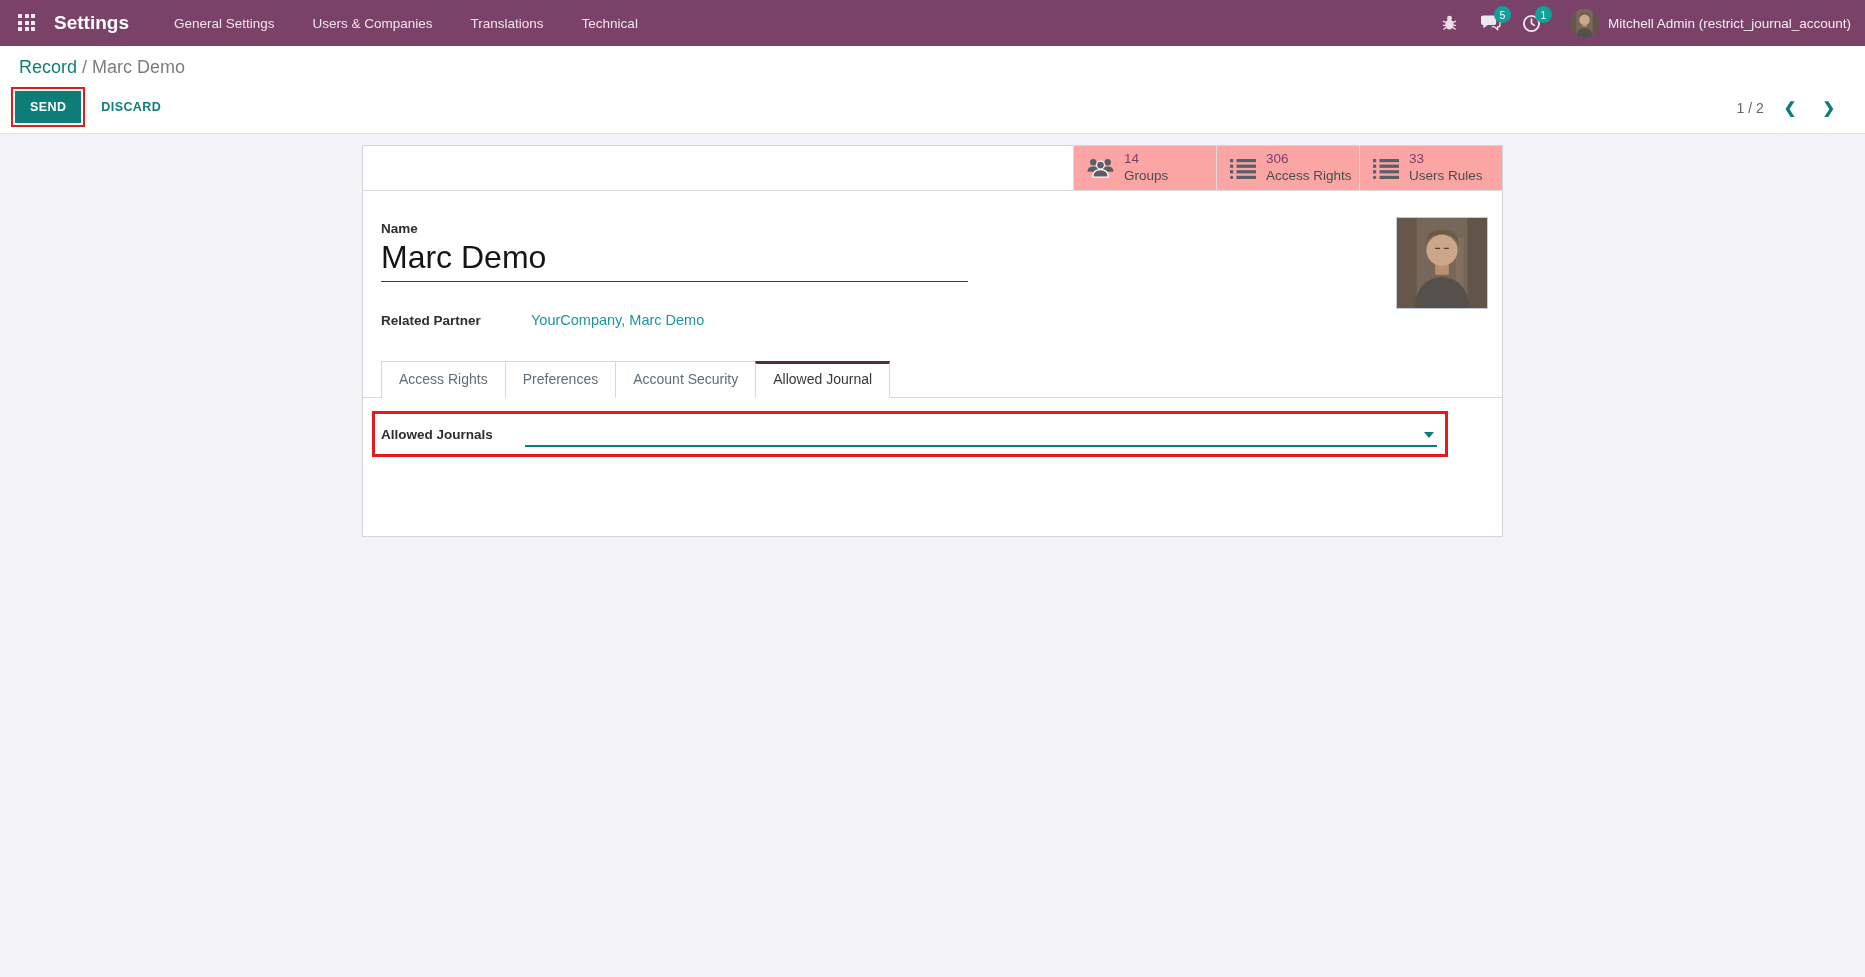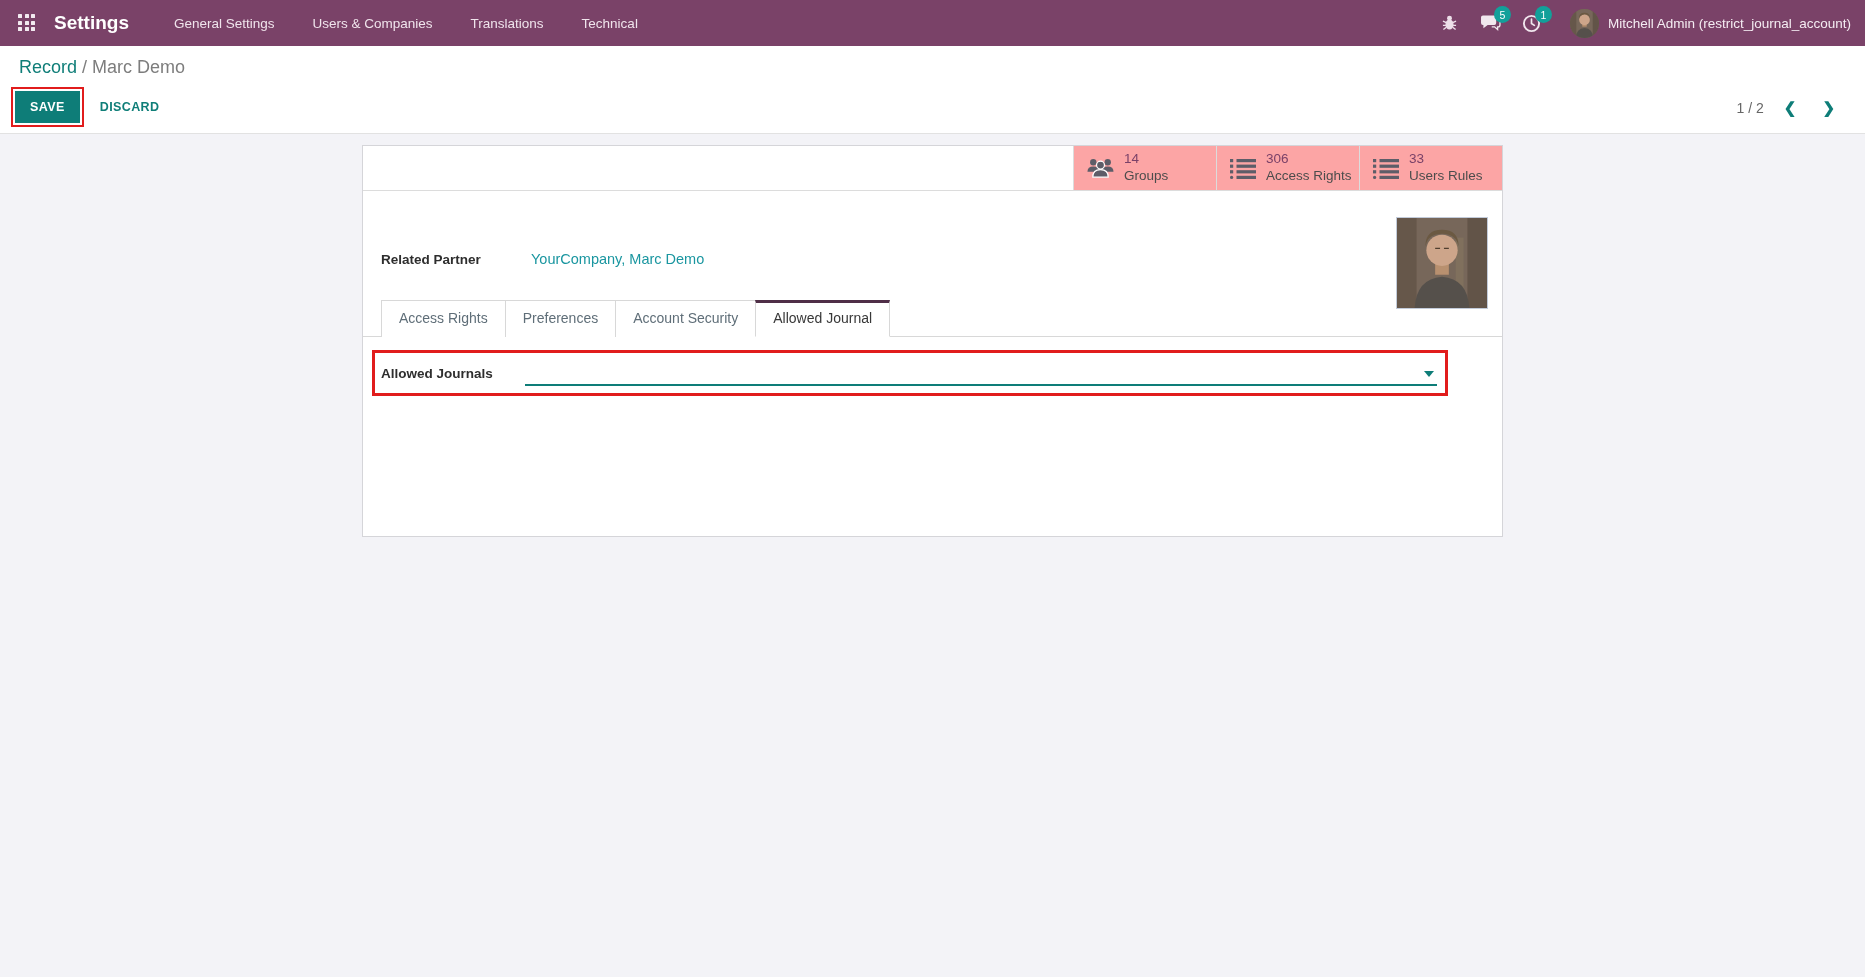--- a/index.html
+++ b/index.html
@@ -139,21 +139,21 @@
   </div>
 
   <div class="control-panel">
     <div class="breadcrumb">
       <span class="bc-parent">Record</span>
       <span>/</span>
       <span>Marc Demo</span>
     </div>
     <div class="cp-buttons">
       <span class="hl-box">
-        <button class="btn-save">SAVE</button>
+        <button class="btn-save">SEND</button>
       </span>
       <button class="btn-discard">DISCARD</button>
     </div>
     <div class="pager">
       <span class="pager-value">1 / 2</span>
       <button class="pager-btn">❮</button>
       <button class="pager-btn">❯</button>
     </div>
   </div>
 
@@ -224,20 +224,24 @@
               <rect x="72" width="20" height="92" fill="#4e4236" opacity=".5"></rect>
               <rect x="60" y="20" width="8" height="72" fill="#8a7a60" opacity=".5"></rect>
               <path d="M18,92 Q20,62 46,60 Q72,62 74,92 Z" fill="#55504b"></path>
               <rect x="39" y="42" width="14" height="16" fill="#b8906f"></rect>
               <circle cx="46" cy="33" r="16" fill="#cda58a"></circle>
               <path d="M29,29 Q29,12 46,12 Q63,12 63,29 Q61,19 53,17 Q47,15 39,17 Q31,19 29,29 Z" fill="#6b5942"></path>
               <path d="M39,31 h5 M48,31 h5" stroke="#4f3e2e" stroke-width="1.4"></path>
             </svg>
         </div>
 
+        <div class="name-group">
+          <label class="fld-label">Name</label>
+          <div class="name-value">Marc Demo</div>
+        </div>
 
 
         <div class="partner-row">
           <label class="fld-label">Related Partner</label>
           <a class="partner-link">YourCompany, Marc Demo</a>
         </div>
       </div>
 
       <div class="tabs-row">
         <div class="tab">Access Rights</div>

